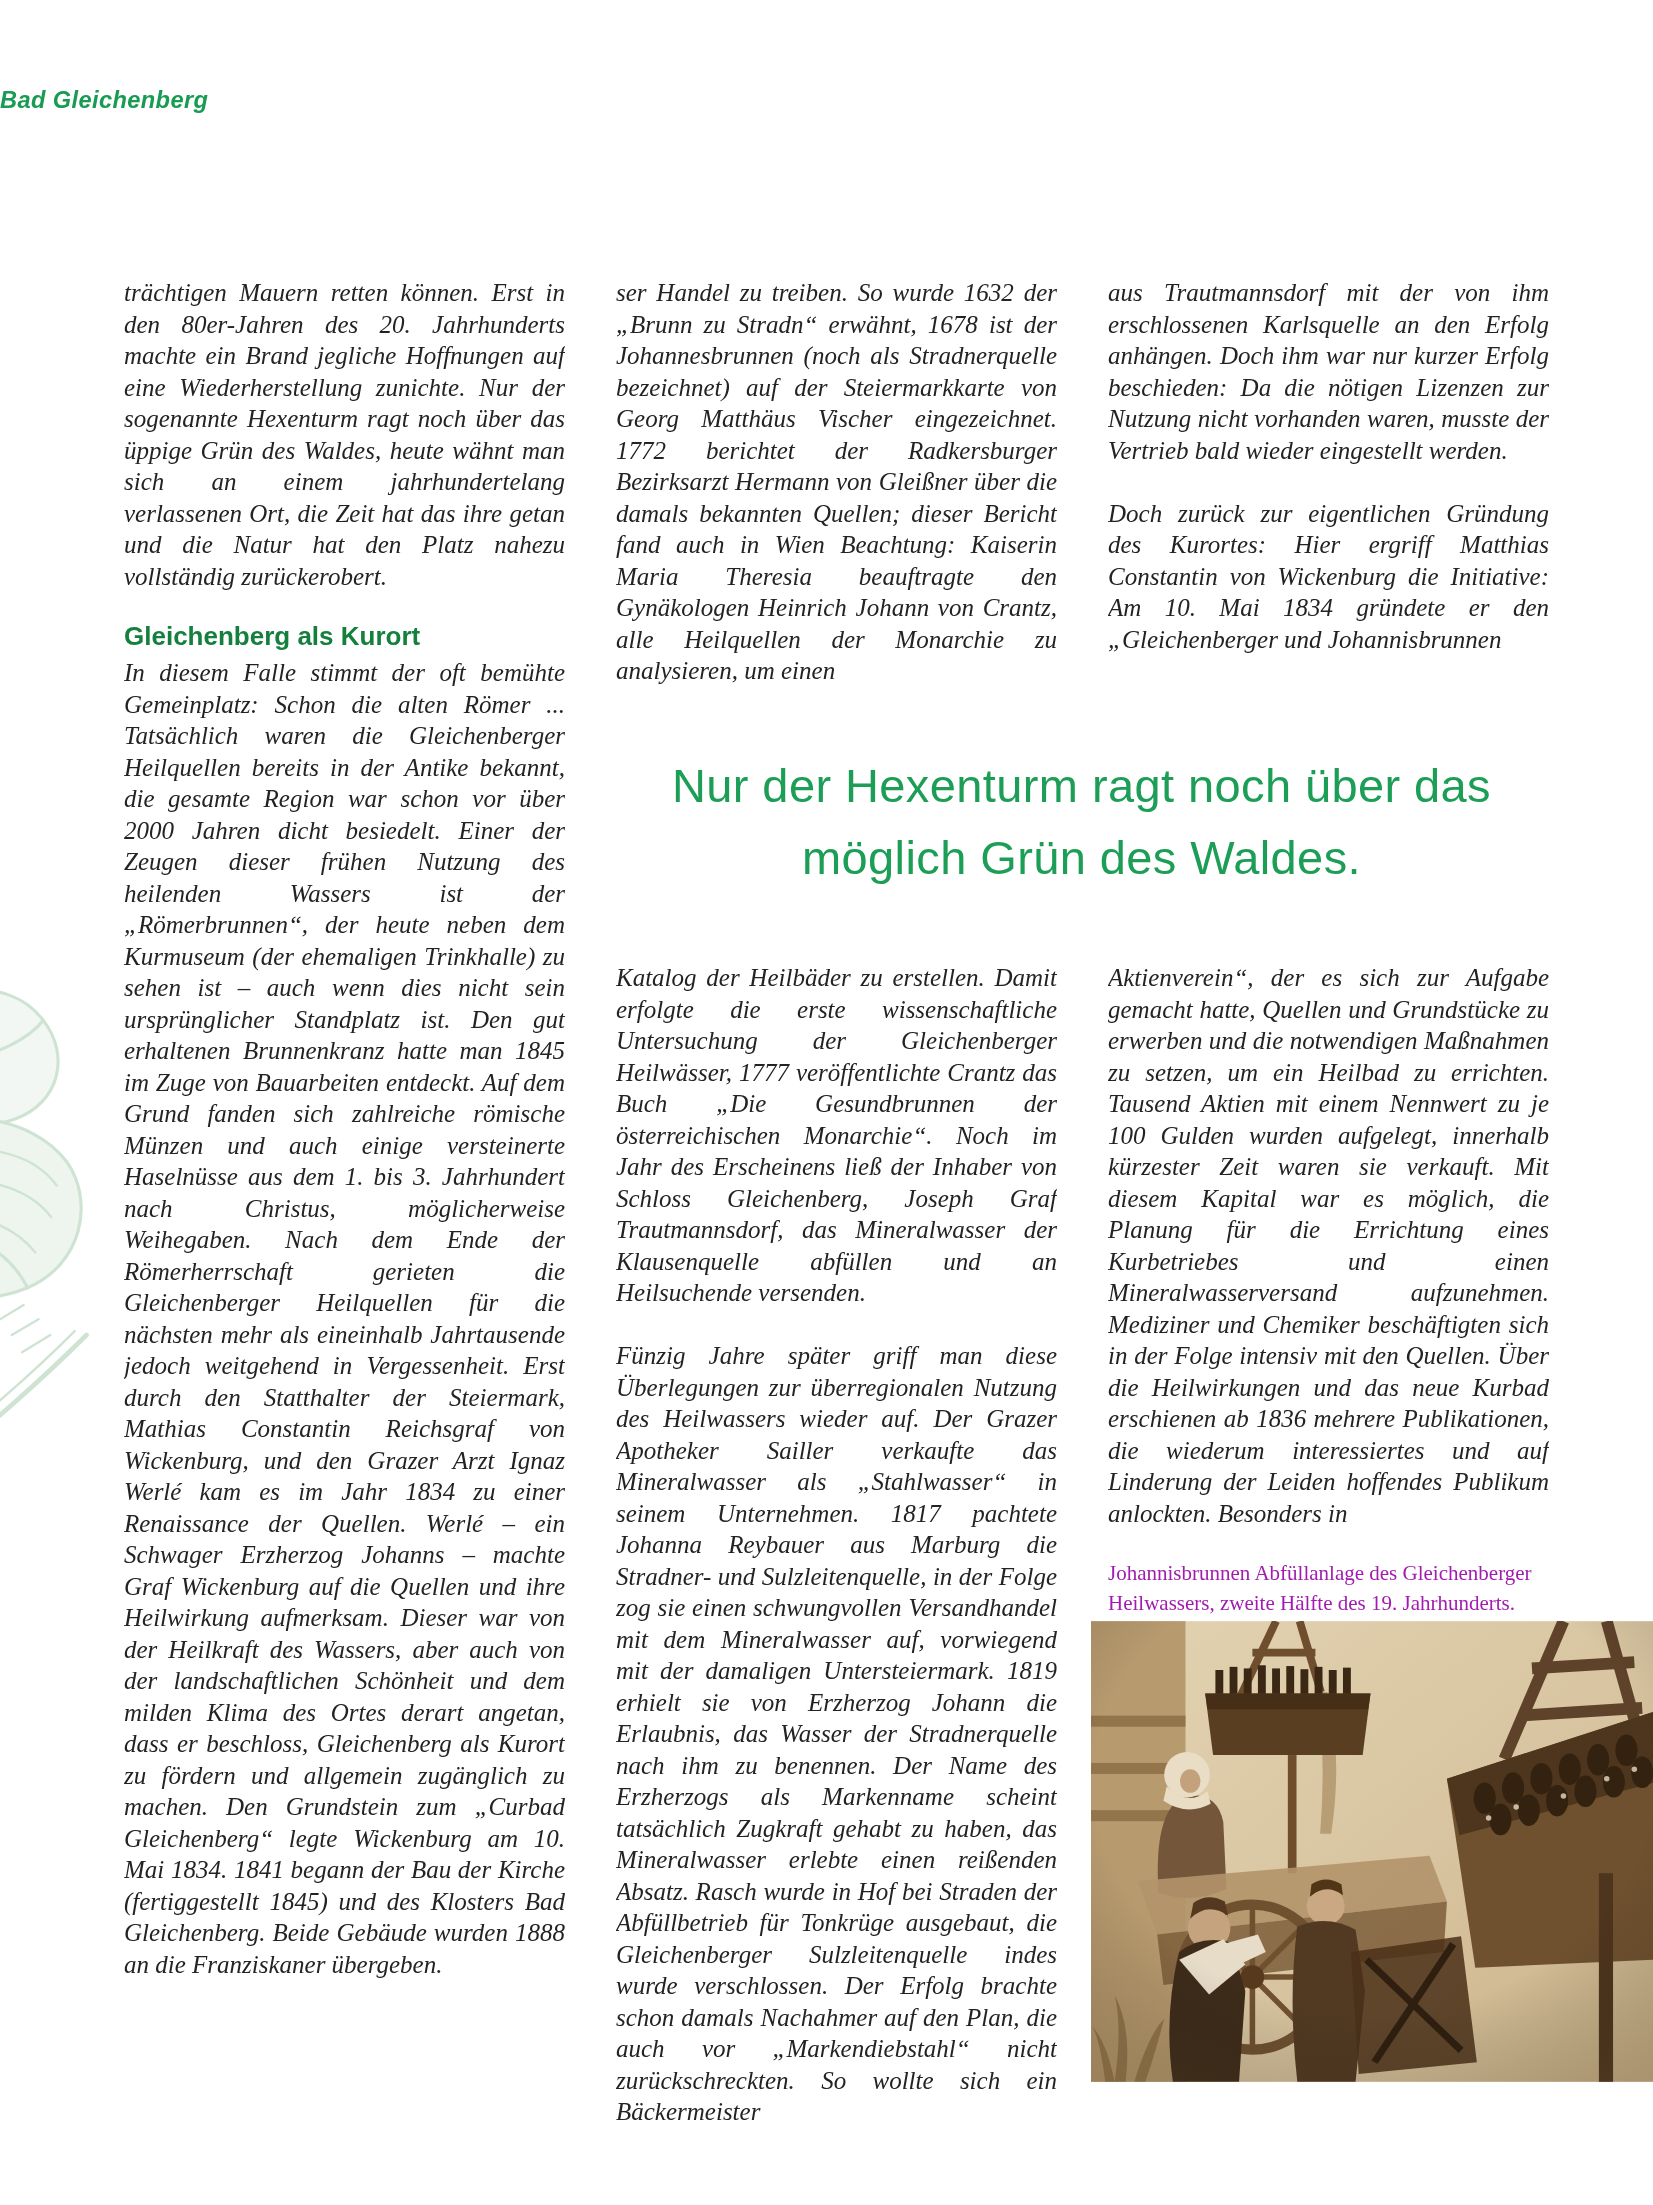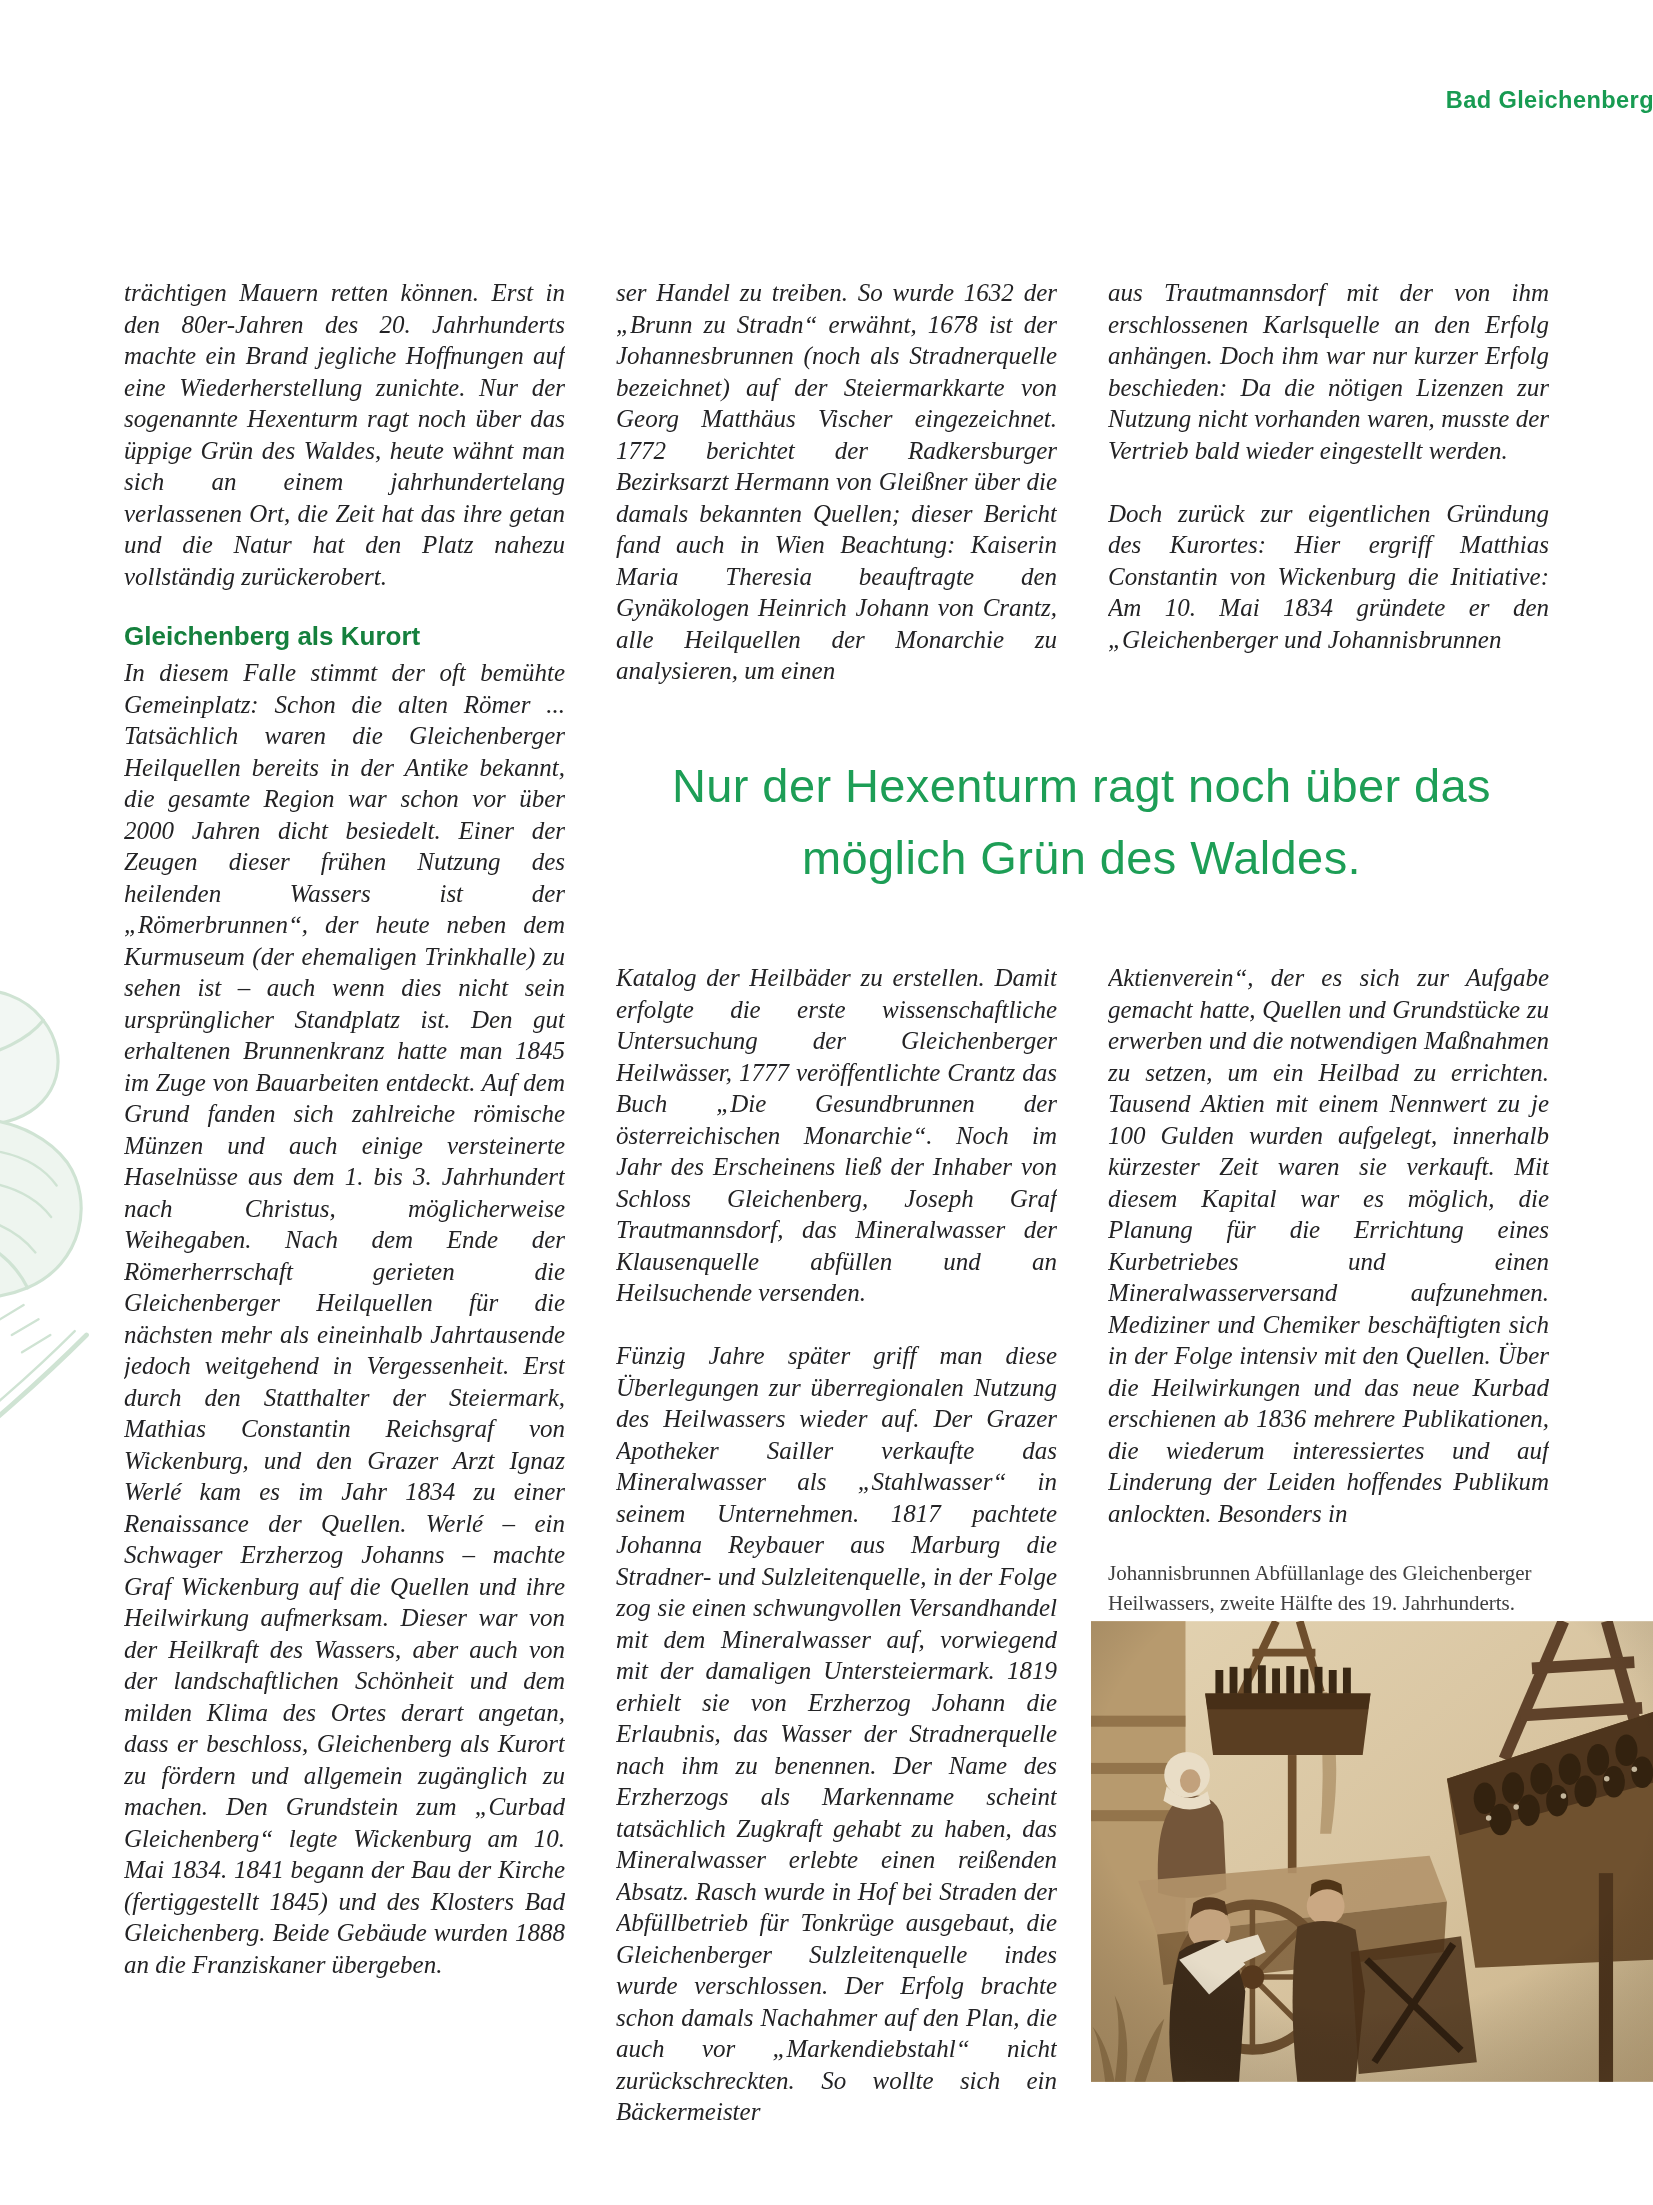--- a/index.html
+++ b/index.html
@@ -6,24 +6,25 @@
   .page{
     position:relative;
     width:1654px;height:2205px;
     background:#ffffff;
     overflow:hidden;
     font-family:"Liberation Serif", serif;
   }
   
   .running-head{
     position:absolute;top:87px;left:0;width:1654px;
-    text-align:right;
+    text-align:left;
     font-family:"Liberation Sans", sans-serif;
     font-weight:700;font-size:23.6px;letter-spacing:0.4px;
     color:#189b52;
+    font-style:italic;
   }
   
   .col{
     position:absolute;width:441px;overflow:hidden;
     font-size:25px;line-height:31.5px;color:#232325;
     text-align:justify;
   }
   .col p{margin:0;font-style:italic;}
   .col p.gap{margin-top:31.5px;}
   .col1{left:124px;top:277px;height:1865px;}
@@ -41,21 +42,21 @@
   .pull-quote{
     position:absolute;left:656px;top:750px;width:851px;height:173px;
     font-family:"Liberation Sans", sans-serif;
     font-weight:400;font-size:47px;line-height:72px;
     color:#1d9e56;text-align:center;letter-spacing:0.4px;
   }
   
   .photo-caption{
     position:absolute;left:1108px;top:1558px;width:465px;
     font-family:"Liberation Serif", serif;
-    font-size:21px;line-height:30px;color:#404040;
+    font-size:21px;line-height:30px;color:#a21caf;
     text-align:left;
   }
   
   .photo{position:absolute;left:1091px;top:1621px;width:563px;height:461px;}
   .flower{position:absolute;left:-118px;top:894px;width:236px;height:646px;}
 </style>
 </head>
 <body>
 
 <div class="page">

